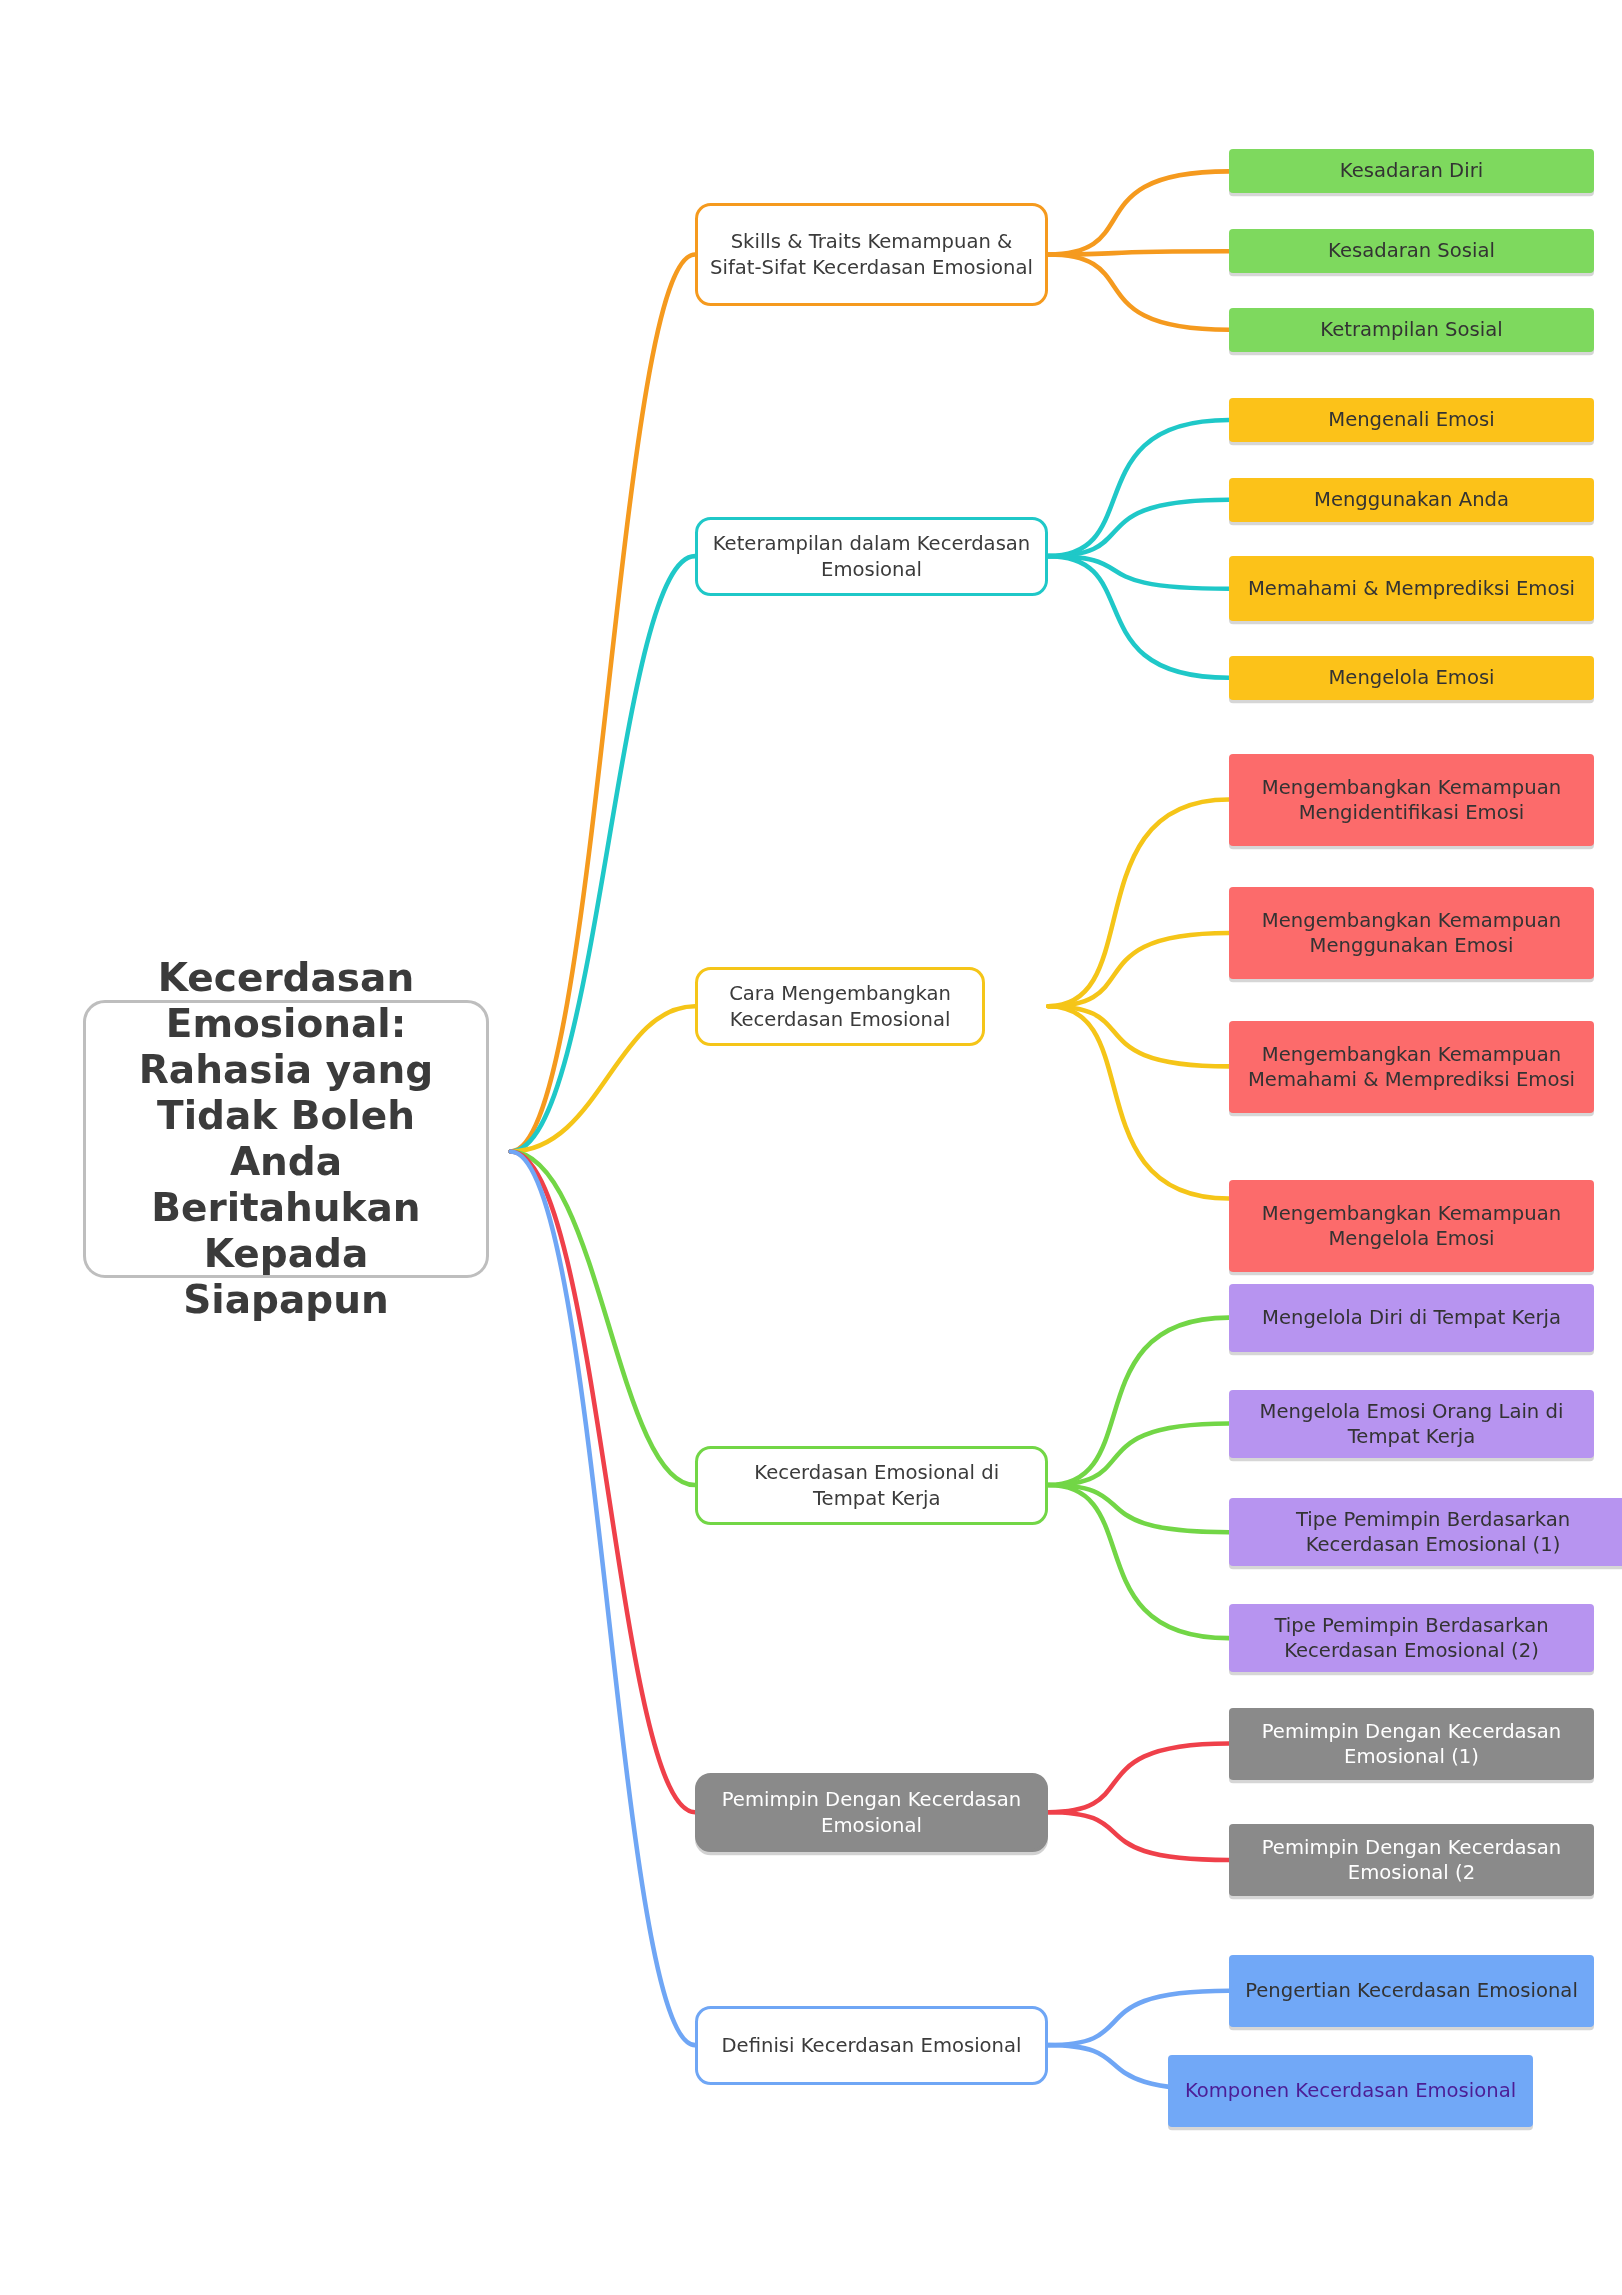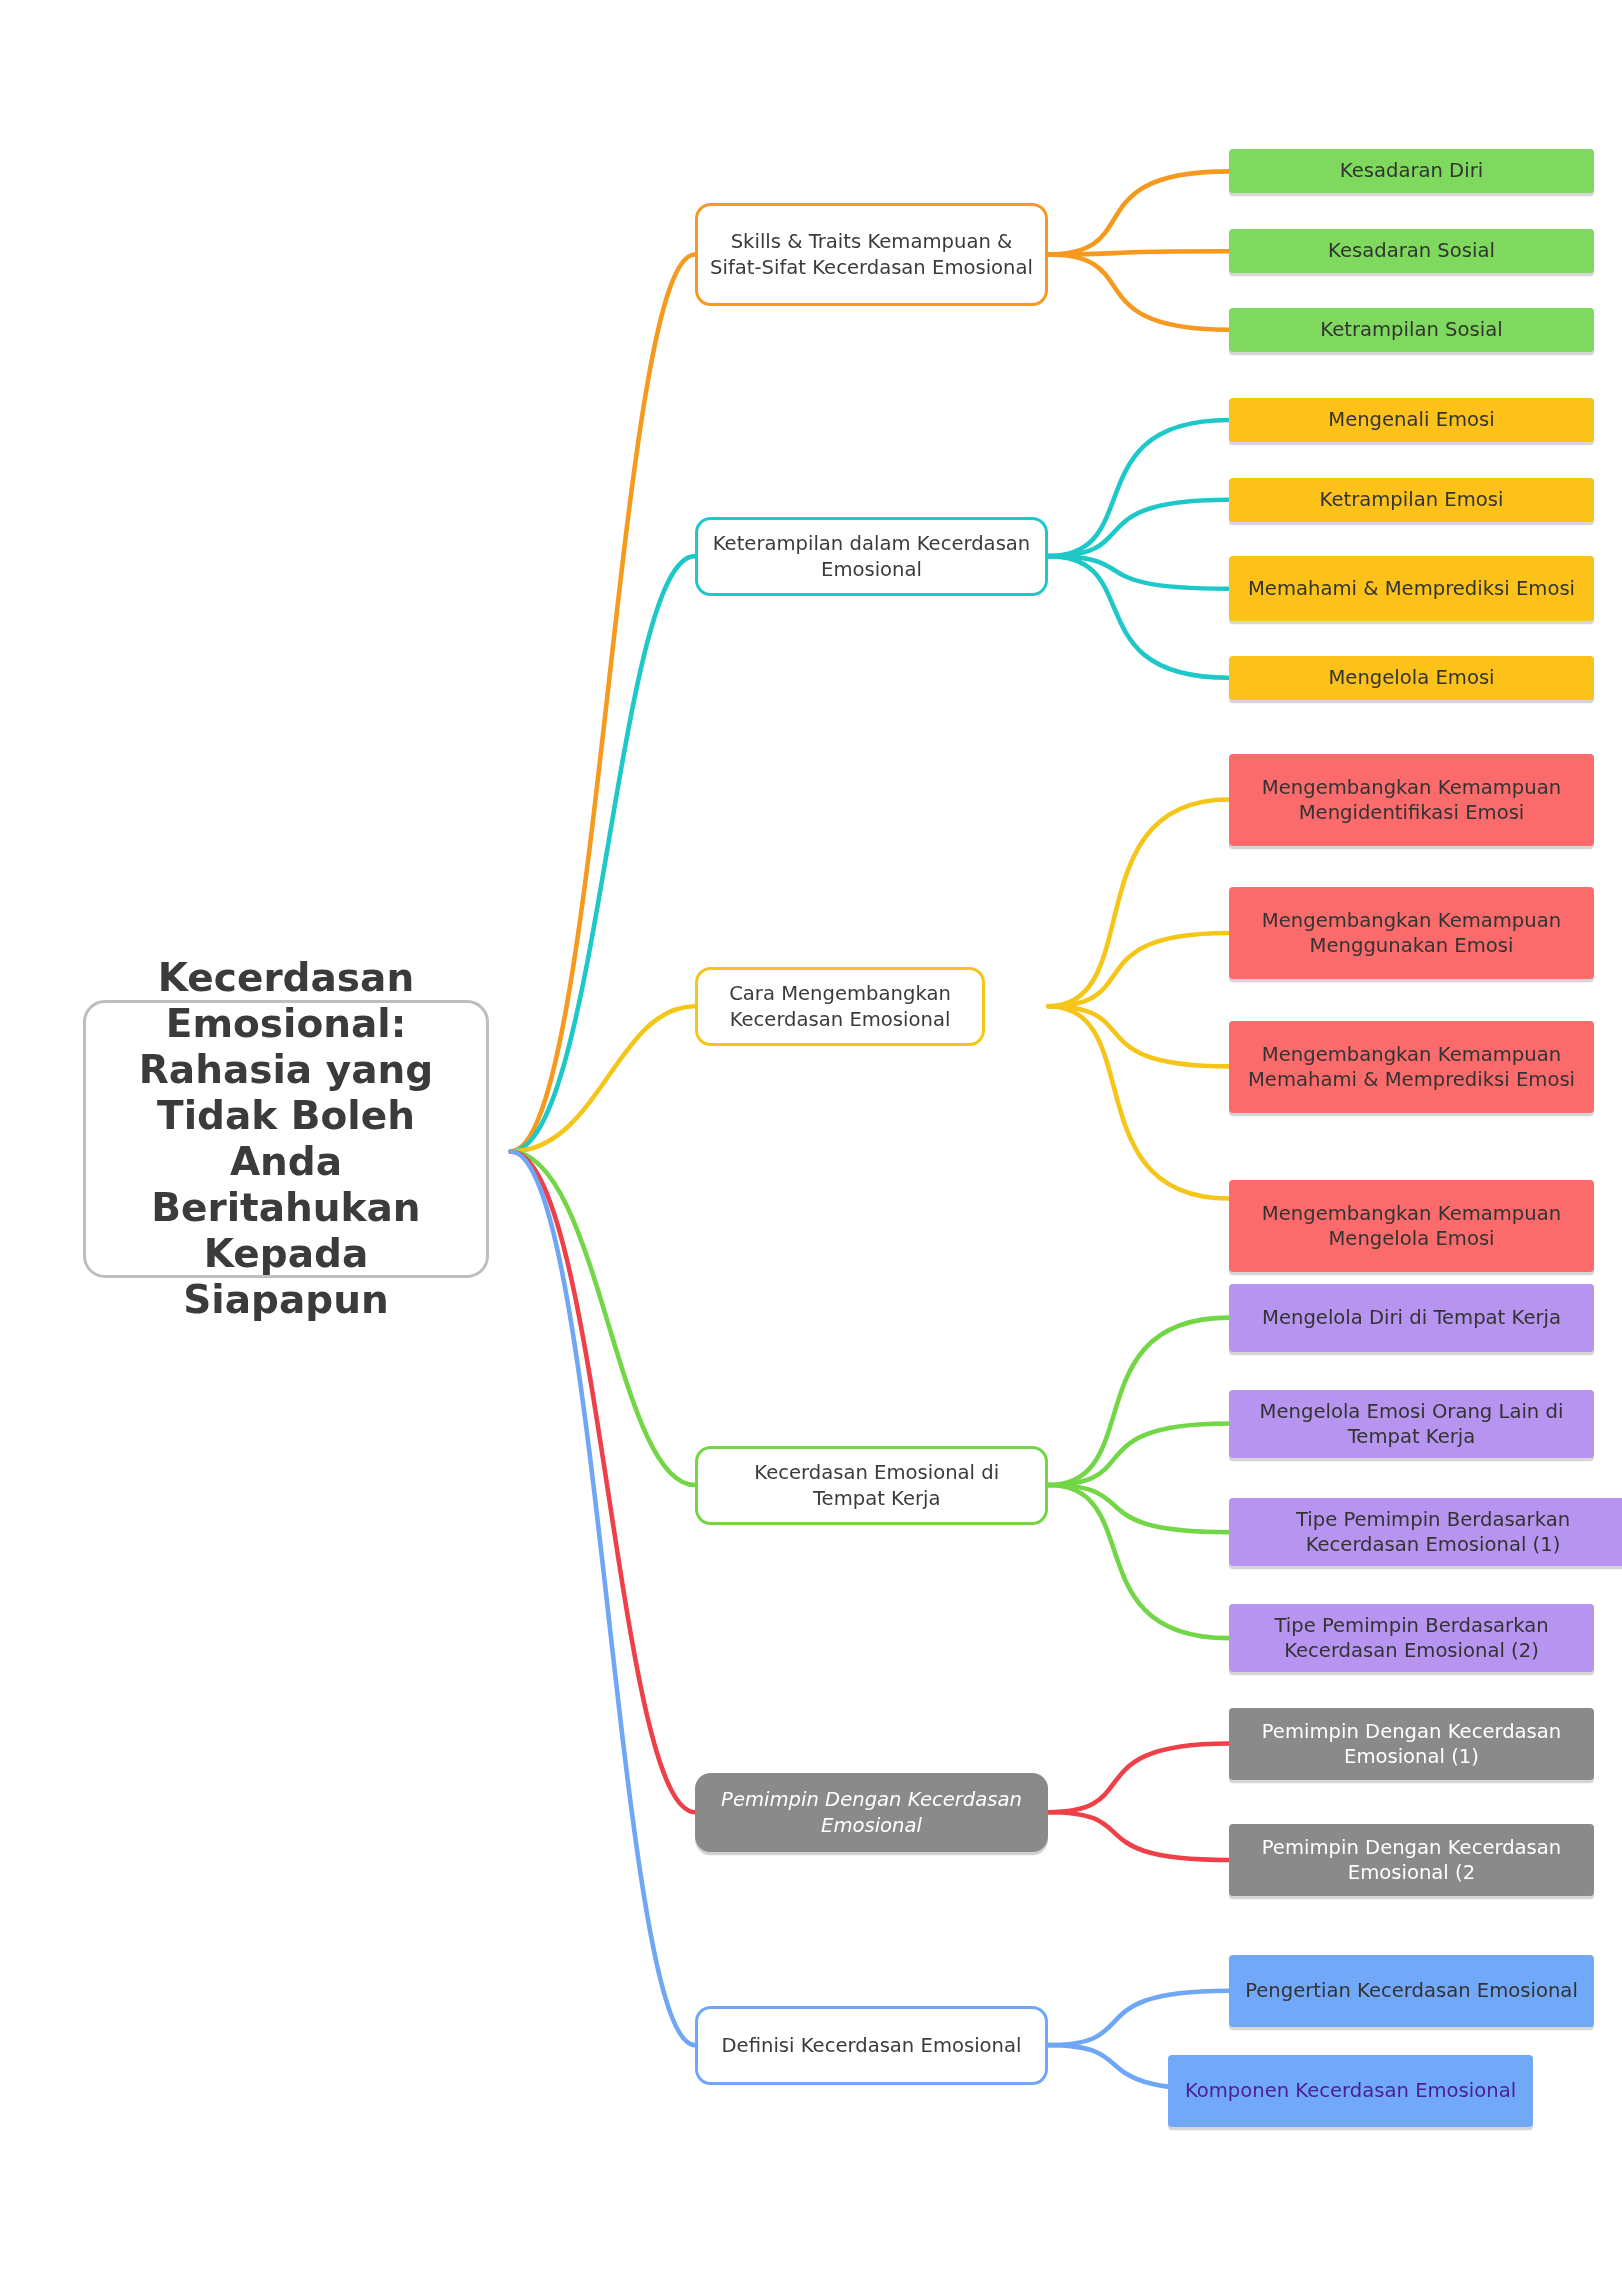--- a/index.html
+++ b/index.html
@@ -97,29 +97,29 @@
       <path d="M 1602 3126 C 1753.8 3126, 1642 3195, 1878 3195" fill="none" stroke="#6fa6f5" stroke-width="7" stroke-linecap="round"></path>
     </svg>
 
   <div class="node" id="root">Kecerdasan Emosional: Rahasia yang Tidak Boleh Anda Beritahukan Kepada Siapapun</div>
 
   <div id="branch-layer">
       <div class="node branch" style="top: 203px; height: 103px; left: 695px; width: 353px; border-color: rgb(245, 154, 30); background: rgb(255, 255, 255); color: rgb(59, 59, 59);">Skills &amp; Traits Kemampuan &amp; Sifat-Sifat  Kecerdasan Emosional</div>
       <div class="node branch" style="top: 517px; height: 79px; left: 695px; width: 353px; border-color: rgb(31, 200, 200); background: rgb(255, 255, 255); color: rgb(59, 59, 59);">Keterampilan dalam Kecerdasan Emosional</div>
       <div class="node branch" style="top: 967px; height: 79px; left: 695px; width: 290px; border-color: rgb(245, 197, 24); background: rgb(255, 255, 255); color: rgb(59, 59, 59);">Cara Mengembangkan Kecerdasan Emosional</div>
       <div class="node branch" style="top: 1446px; height: 79px; left: 695px; width: 353px; border-color: rgb(114, 214, 70); background: rgb(255, 255, 255); color: rgb(59, 59, 59); padding-left: 21px;">Kecerdasan Emosional di Tempat Kerja</div>
-      <div class="node branch gray-fill" style="top: 1773px; height: 79px; left: 695px; width: 353px; border-color: rgb(138, 138, 138); background: rgb(138, 138, 138); color: rgb(255, 255, 255); font-style: italic;">Pemimpin Dengan Kecerdasan Emosional</div>
+      <div class="node branch gray-fill" style="top: 1773px; height: 79px; left: 695px; width: 353px; border-color: rgb(138, 138, 138); background: rgb(138, 138, 138); color: rgb(255, 255, 255);">Pemimpin Dengan Kecerdasan Emosional</div>
       <div class="node branch" style="top: 2006px; height: 79px; left: 695px; width: 353px; border-color: rgb(111, 166, 245); background: rgb(255, 255, 255); color: rgb(59, 59, 59);">Definisi Kecerdasan Emosional</div>
     </div>
   <div id="leaf-layer">
       <div class="node leaf" style="top: 149px; height: 44px; left: 1229px; width: 365px; background: rgb(126, 217, 94); color: rgb(51, 51, 51);">Kesadaran Diri</div>
       <div class="node leaf" style="top: 229px; height: 44px; left: 1229px; width: 365px; background: rgb(126, 217, 94); color: rgb(51, 51, 51);">Kesadaran Sosial</div>
       <div class="node leaf" style="top: 308px; height: 44px; left: 1229px; width: 365px; background: rgb(126, 217, 94); color: rgb(51, 51, 51);">Ketrampilan Sosial</div>
       <div class="node leaf" style="top: 398px; height: 44px; left: 1229px; width: 365px; background: rgb(252, 194, 25); color: rgb(51, 51, 51);">Mengenali Emosi</div>
-      <div class="node leaf" style="top: 478px; height: 44px; left: 1229px; width: 365px; background: rgb(252, 194, 25); color: rgb(51, 51, 51);">Ketrampilan Emosi</div>
+      <div class="node leaf" style="top: 478px; height: 44px; left: 1229px; width: 365px; background: rgb(252, 194, 25); color: rgb(51, 51, 51);">Menggunakan Anda</div>
       <div class="node leaf" style="top: 556px; height: 65px; left: 1229px; width: 365px; background: rgb(252, 194, 25); color: rgb(51, 51, 51);">Memahami &amp; Memprediksi Emosi</div>
       <div class="node leaf" style="top: 656px; height: 44px; left: 1229px; width: 365px; background: rgb(252, 194, 25); color: rgb(51, 51, 51);">Mengelola Emosi</div>
       <div class="node leaf" style="top: 754px; height: 92px; left: 1229px; width: 365px; background: rgb(252, 107, 107); color: rgb(51, 51, 51);">Mengembangkan Kemampuan Mengidentifikasi Emosi</div>
       <div class="node leaf" style="top: 887px; height: 92px; left: 1229px; width: 365px; background: rgb(252, 107, 107); color: rgb(51, 51, 51);">Mengembangkan Kemampuan Menggunakan Emosi</div>
       <div class="node leaf" style="top: 1021px; height: 92px; left: 1229px; width: 365px; background: rgb(252, 107, 107); color: rgb(51, 51, 51);">Mengembangkan Kemampuan Memahami &amp; Memprediksi Emosi</div>
       <div class="node leaf" style="top: 1153px; height: 92px; left: 1229px; width: 365px; background: rgb(252, 107, 107); color: rgb(51, 51, 51); margin-top: 27px;">Mengembangkan Kemampuan Mengelola Emosi</div>
       <div class="node leaf" style="top: 1284px; height: 68px; left: 1229px; width: 365px; background: rgb(183, 148, 240); color: rgb(51, 51, 51);">Mengelola Diri di Tempat Kerja</div>
       <div class="node leaf" style="top: 1390px; height: 68px; left: 1229px; width: 365px; background: rgb(183, 148, 240); color: rgb(51, 51, 51);">Mengelola Emosi Orang Lain di Tempat Kerja</div>
       <div class="node leaf" style="top: 1498px; height: 68px; left: 1229px; width: 408px; background: rgb(183, 148, 240); color: rgb(51, 51, 51);">Tipe Pemimpin Berdasarkan Kecerdasan Emosional (1)</div>
       <div class="node leaf" style="top: 1604px; height: 68px; left: 1229px; width: 365px; background: rgb(183, 148, 240); color: rgb(51, 51, 51);">Tipe Pemimpin Berdasarkan Kecerdasan Emosional (2)</div>

